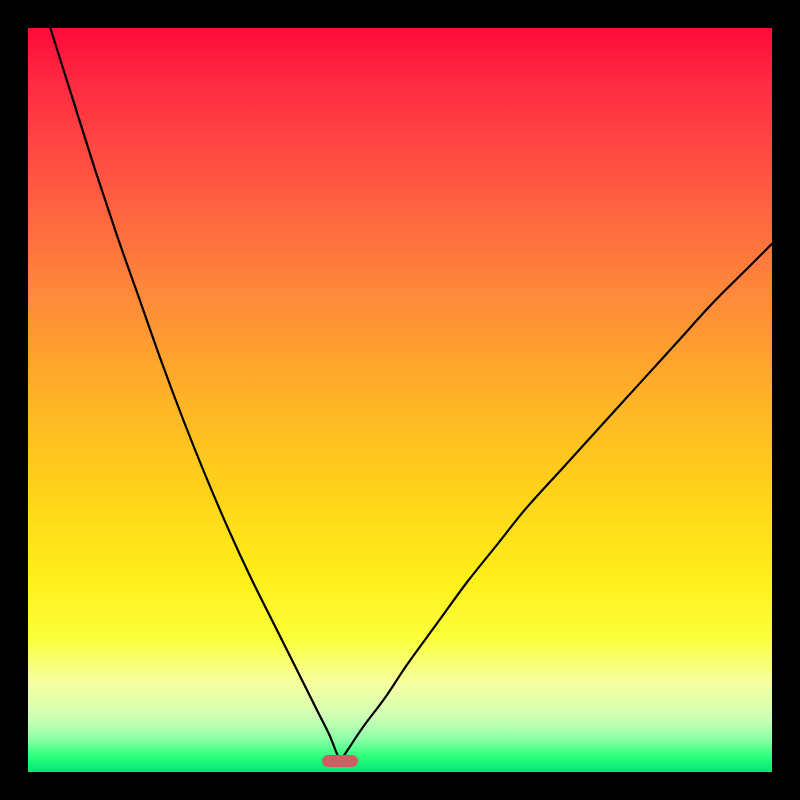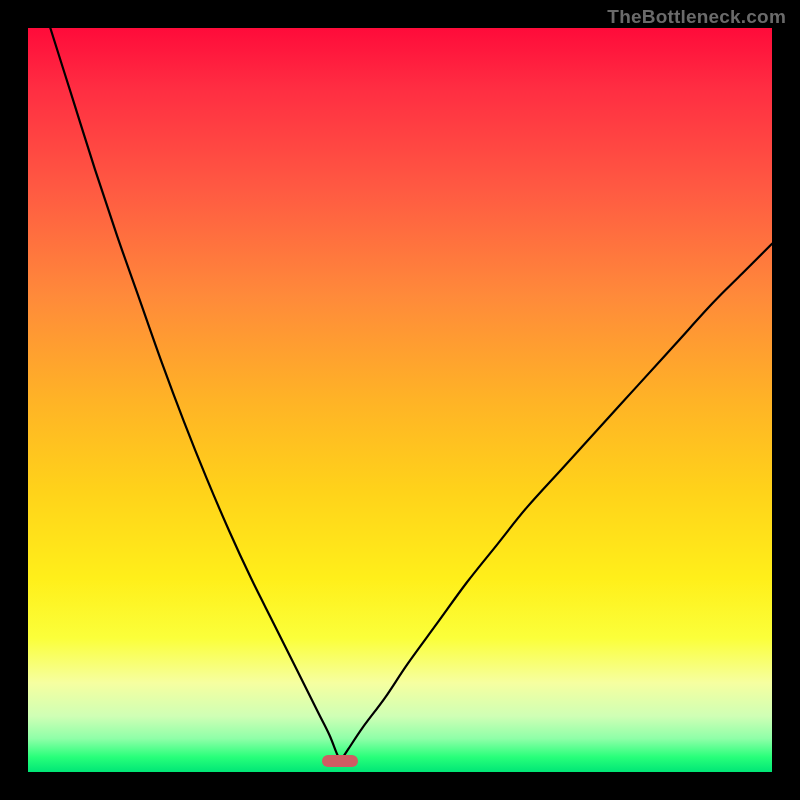--- a/index.html
+++ b/index.html
@@ -74,21 +74,20 @@
     font-size: 19px;
     font-weight: 600;
     color: #6a6a6a;
     letter-spacing: 0.2px;
   }
 </style>
 </head>
 <body>
 
 <div class="frame">
-  <div class="watermark">TheBottleneck.com</div>
   <div class="plot">
     <div class="gradient"></div>
     <svg class="curves" viewBox="0 0 744 744" preserveAspectRatio="none">
       <path id="curve-left" d="M 22.32 0.00 C 26.04 11.78, 37.20 47.12, 44.64 70.68 C 52.08 94.24, 59.52 118.42, 66.96 141.36 C 74.40 164.30, 81.84 186.62, 89.28 208.32 C 96.72 230.02, 104.16 250.48, 111.60 271.56 C 119.04 292.64, 126.48 314.34, 133.92 334.80 C 141.36 355.26, 148.80 375.10, 156.24 394.32 C 163.68 413.54, 171.12 432.14, 178.56 450.12 C 186.00 468.10, 193.44 485.46, 200.88 502.20 C 208.32 518.94, 215.76 535.06, 223.20 550.56 C 230.64 566.06, 238.08 580.32, 245.52 595.20 C 252.96 610.08, 260.40 624.96, 267.84 639.84 C 275.28 654.72, 284.58 673.32, 290.16 684.48 C 295.74 695.64, 298.22 699.98, 301.32 706.80 C 304.42 713.62, 306.90 721.06, 308.76 725.40 C 310.62 729.74, 311.86 731.60, 312.48 732.84"></path>
       <path id="curve-right" d="M 312.48 732.84 C 313.72 730.98, 316.20 727.26, 319.92 721.68 C 323.64 716.10, 328.60 708.04, 334.80 699.36 C 341.00 690.68, 349.68 680.14, 357.12 669.60 C 364.56 659.06, 370.76 648.52, 379.44 636.12 C 388.12 623.72, 399.28 608.84, 409.20 595.20 C 419.12 581.56, 429.04 567.30, 438.96 554.28 C 448.88 541.26, 458.80 529.48, 468.72 517.08 C 478.64 504.68, 487.32 492.90, 498.48 479.88 C 509.64 466.86, 523.28 452.60, 535.68 438.96 C 548.08 425.32, 560.48 411.68, 572.88 398.04 C 585.28 384.40, 597.68 370.76, 610.08 357.12 C 622.48 343.48, 634.88 329.84, 647.28 316.20 C 659.68 302.56, 673.32 287.06, 684.48 275.28 C 695.64 263.50, 704.32 255.44, 714.24 245.52 C 724.16 235.60, 739.04 220.72, 744.00 215.76"></path>
     </svg>
     <div id="min-marker" class="marker" style="left: 312.48px; top: 732.84px; background: rgb(207, 93, 99);"></div>
   </div>
 </div>
 

